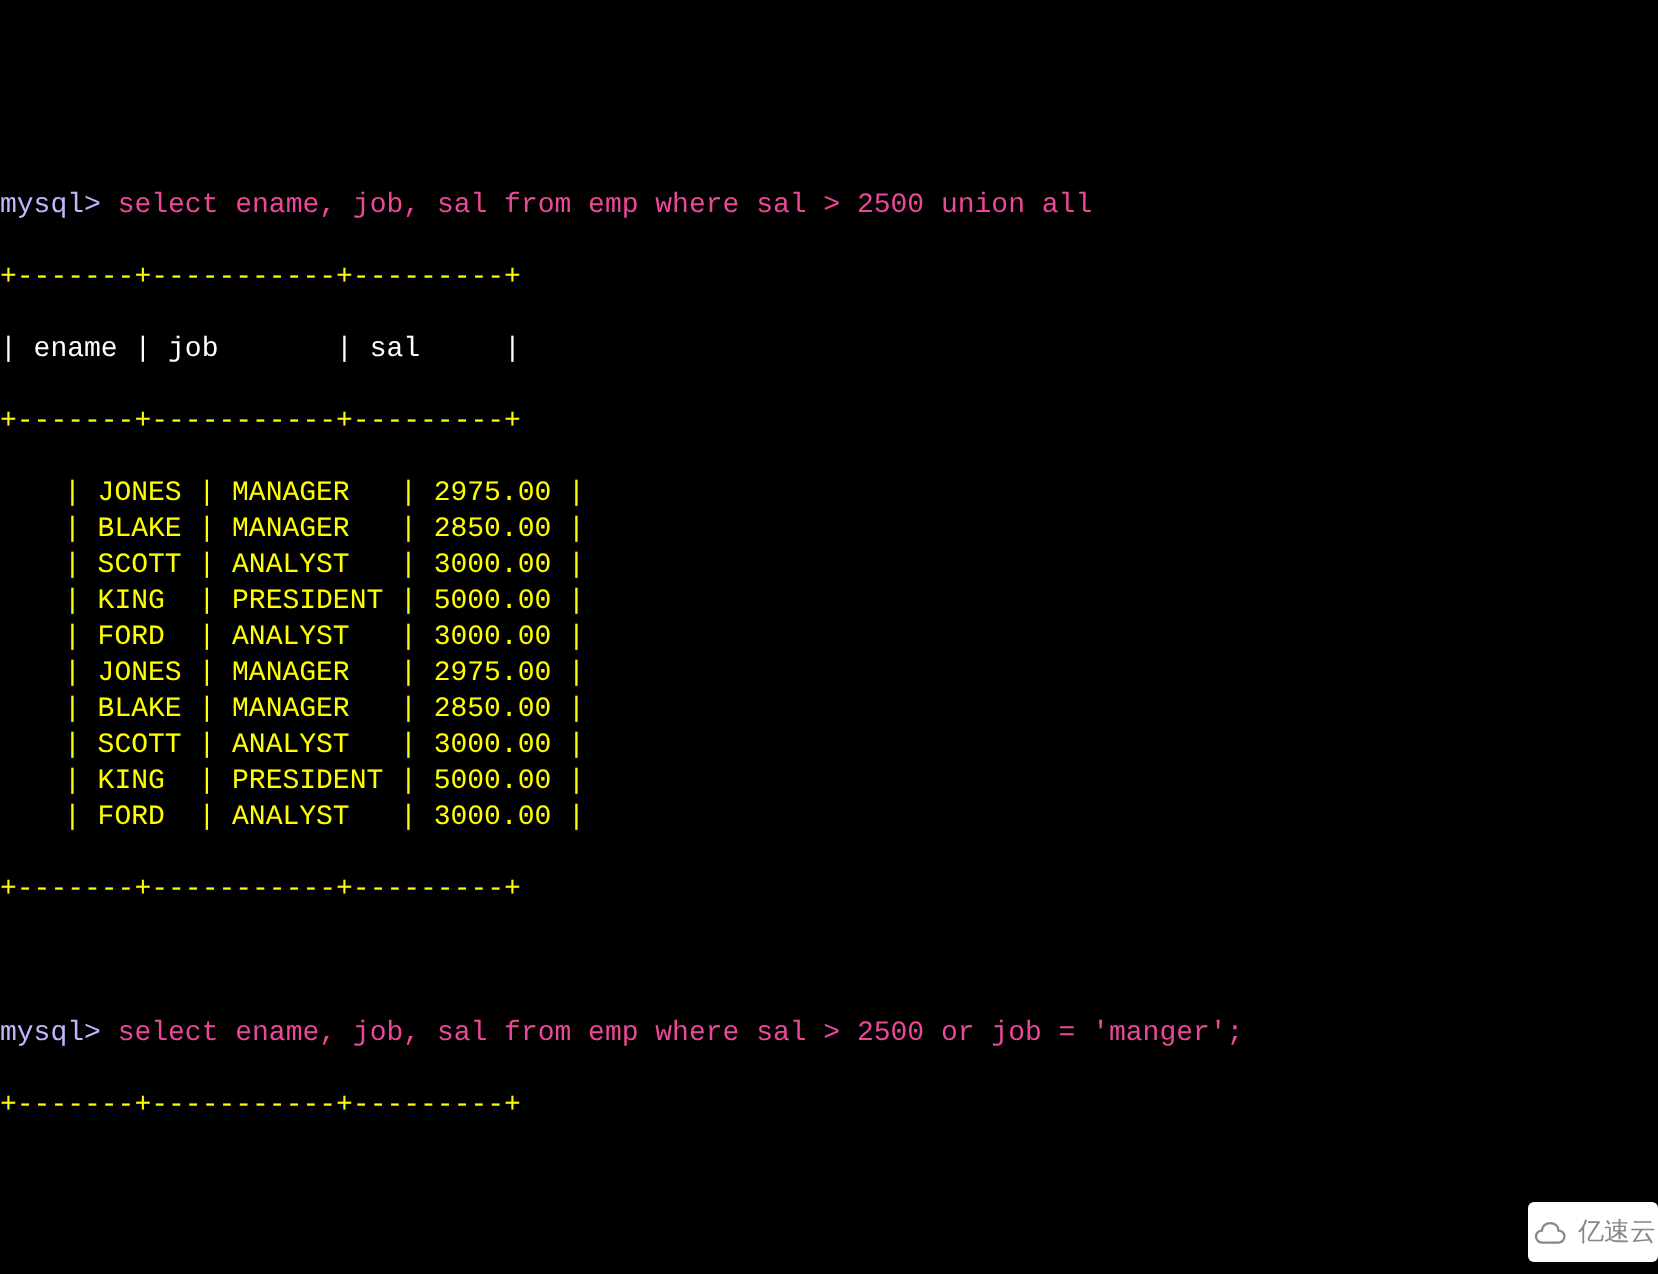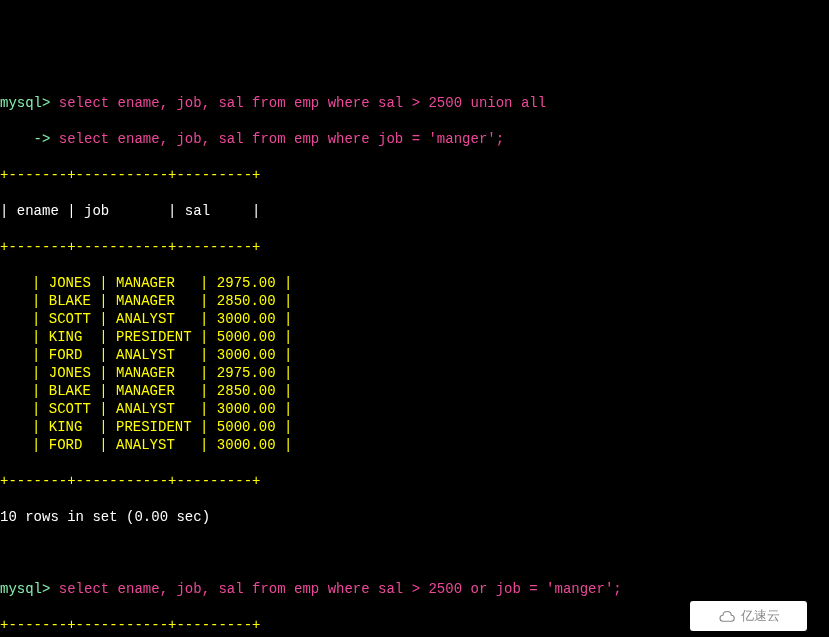--- a/index.html
+++ b/index.html
@@ -16,21 +16,21 @@
       width: 829px;
       height: 637px;
       overflow: hidden;
       position: relative;
       white-space: pre;
     }
     .terminal {
       padding: 4px 0 0 0;
     }
     .prompt {
-      color: #86efac;
+      color: #c4b5fd;
     }
     .query {
       color: #ec4899;
     }
     .border {
       color: #ffff00;
     }
     .header-row {
       color: #ffffff;
       font-family: Liberation Mono, monospace;
@@ -38,51 +38,49 @@
     .data-row {
       color: #ffff00;
       margin-left: 32px;
     }
     .result-msg {
       color: #ffffff;
     }
     .watermark {
       position: absolute;
       bottom: 6px;
-      right: 22px;
+      right: 0;
       background: #ffffff;
       color: #888;
-      padding: 6px 27px;
+      padding: 6px 1px;
       font-family: sans-serif;
       font-size: 13px;
       border-radius: 3px;
       display: flex;
       align-items: center;
       gap: 6px;
       justify-content: space-between;
     }
     .cloud-icon {
       width: 18px;
       height: 12px;
     }
   </style>
 </head>
 <body>
 
 
 
 <div class="terminal">
 <div><span class="prompt">mysql&gt; </span><span class="query">select ename, job, sal from emp where sal &gt; 2500 union all</span></div>
-<div><span class="prompt">    -&gt; </span><span class="query">select ename, job, sal from emp where job = 'manger';</span></div>
 <div class="border">+-------+-----------+---------+</div>
 <div class="header-row" id="header-row-1">| ename | job       | sal     |</div>
 <div class="border">+-------+-----------+---------+</div>
 <div id="table1-body"><div class="data-row">| JONES | MANAGER   | 2975.00 |</div><div class="data-row">| BLAKE | MANAGER   | 2850.00 |</div><div class="data-row">| SCOTT | ANALYST   | 3000.00 |</div><div class="data-row">| KING  | PRESIDENT | 5000.00 |</div><div class="data-row">| FORD  | ANALYST   | 3000.00 |</div><div class="data-row">| JONES | MANAGER   | 2975.00 |</div><div class="data-row">| BLAKE | MANAGER   | 2850.00 |</div><div class="data-row">| SCOTT | ANALYST   | 3000.00 |</div><div class="data-row">| KING  | PRESIDENT | 5000.00 |</div><div class="data-row">| FORD  | ANALYST   | 3000.00 |</div></div>
 <div class="border">+-------+-----------+---------+</div>
-<div class="result-msg">10 rows in set (0.00 sec)</div>
 <div> </div>
 <div><span class="prompt">mysql&gt; </span><span class="query">select ename, job, sal from emp where sal &gt; 2500 or job = 'manger';</span></div>
 <div class="border">+-------+-----------+---------+</div>
 
 
 
 
 
 </div>
 

